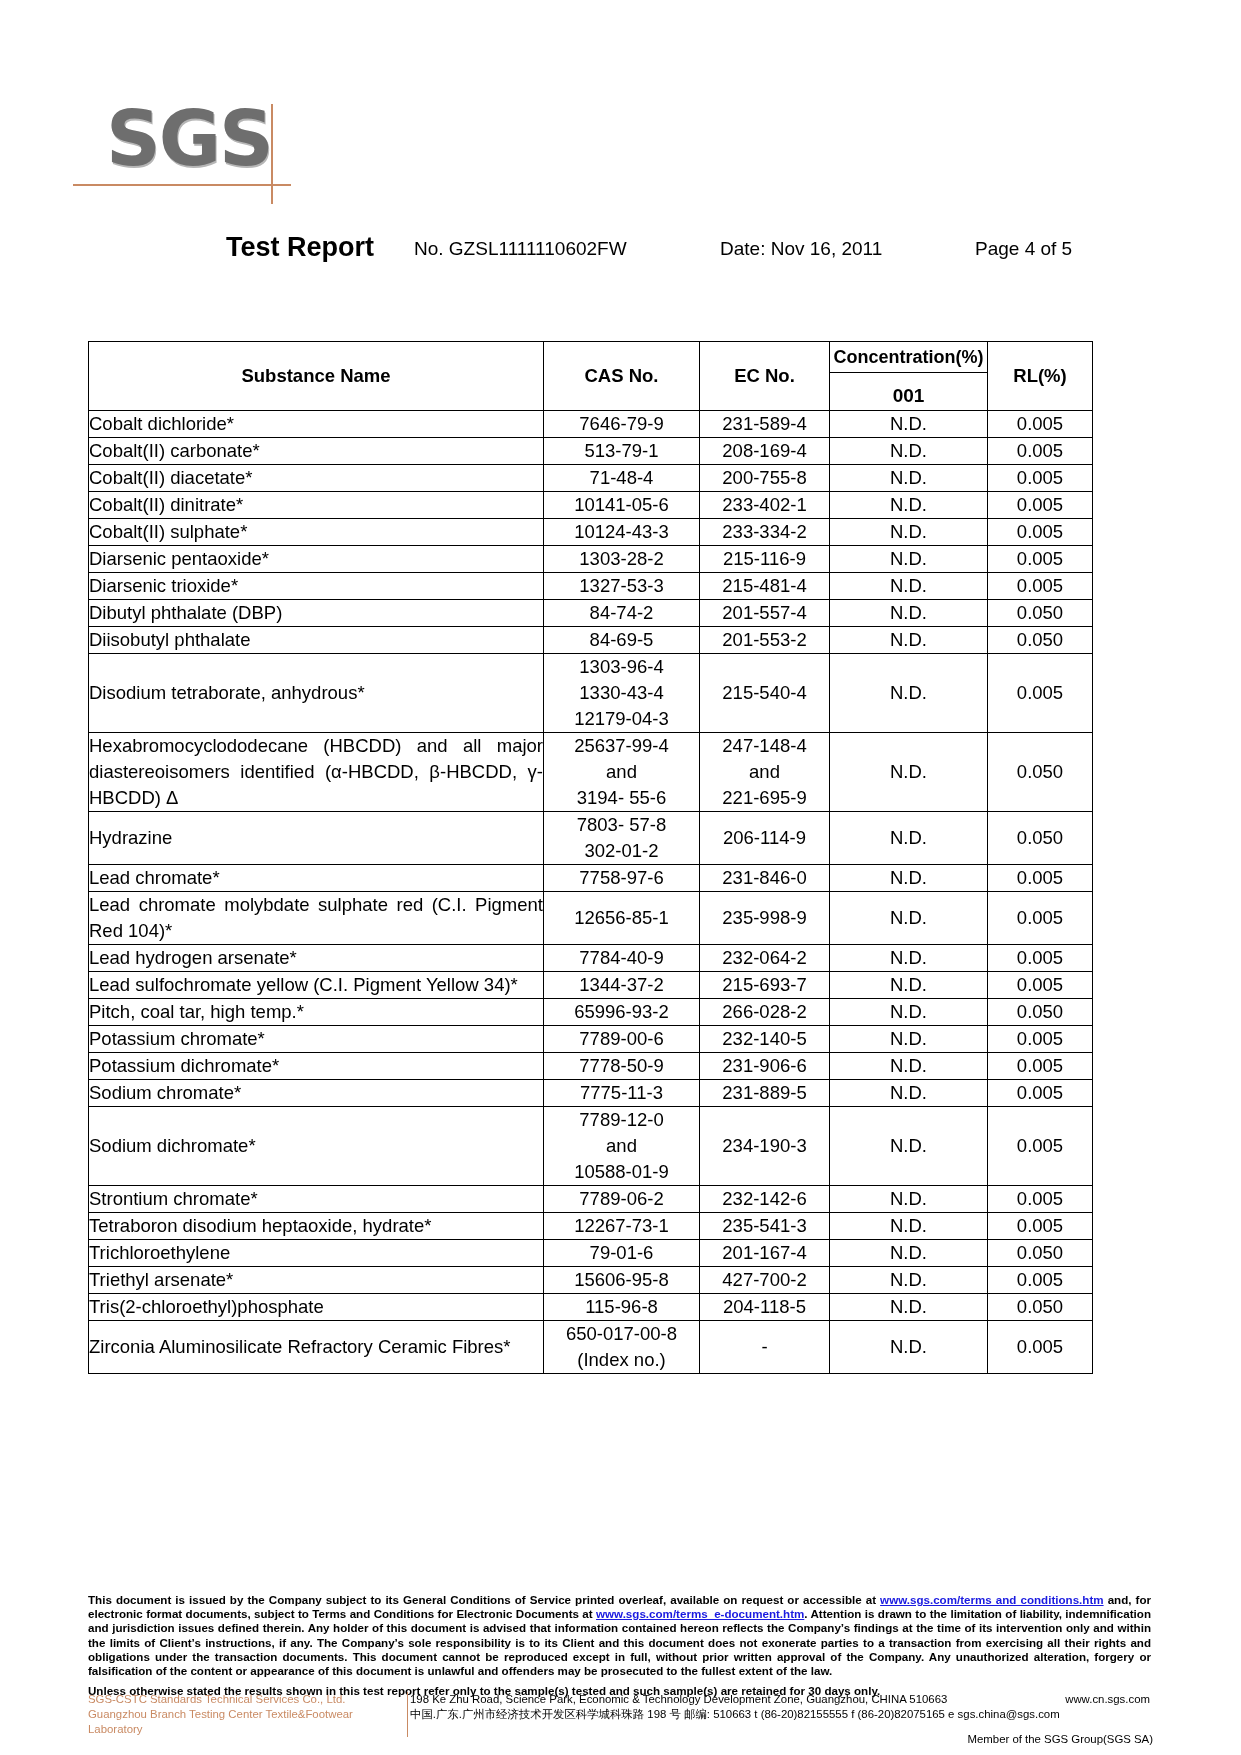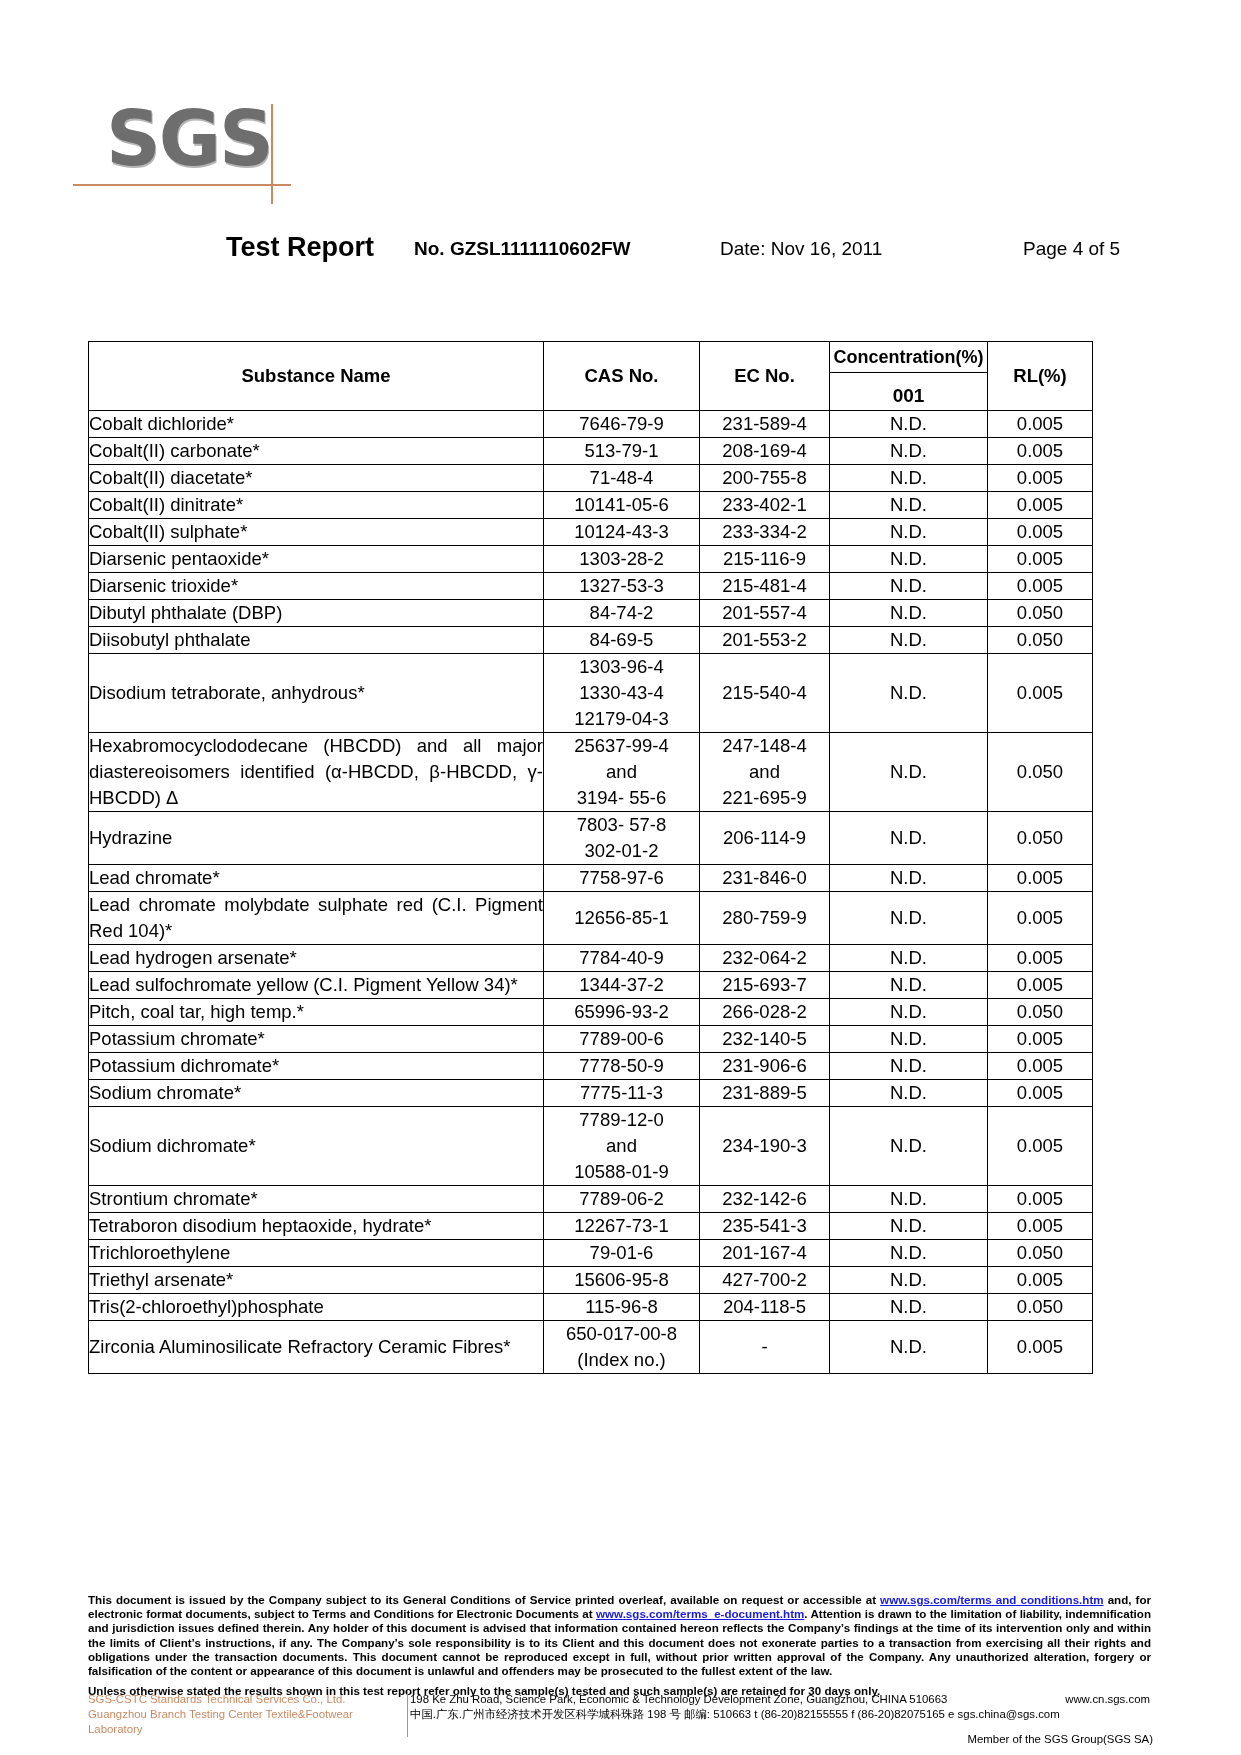--- a/index.html
+++ b/index.html
@@ -72,34 +72,33 @@
     font-size: 27px;
     font-weight: bold;
     letter-spacing: 0px;
     margin-left: 36px;
   }
   .hdr-no {
     position: absolute;
     left: 414px;
     top: 6px;
     font-size: 19px;
-    font-weight: bold;
+    font-weight: normal;
   }
   .hdr-date {
     position: absolute;
     left: 720px;
     top: 6px;
     font-size: 19px;
   }
   .hdr-page {
     position: absolute;
     left: 975px;
     top: 6px;
     font-size: 19px;
-    margin-left: 48px;
   }
 
   
   .tbl-wrap {
     position: absolute;
     left: 88px;
     top: 341px;
     width: 1004px;
   }
   table.report {
@@ -343,21 +342,21 @@
           <tr>
             <td class="sub">Lead chromate*</td>
             <td class="cas">7758-97-6</td>
             <td class="ec">231-846-0</td>
             <td class="conc">N.D.</td>
             <td class="rl">0.005</td>
           </tr>
           <tr>
             <td class="sub just">Lead chromate molybdate sulphate red (C.I. Pigment Red 104)*</td>
             <td class="cas">12656-85-1</td>
-            <td class="ec">280-759-9</td>
+            <td class="ec">235-998-9</td>
             <td class="conc">N.D.</td>
             <td class="rl">0.005</td>
           </tr>
           <tr>
             <td class="sub">Lead hydrogen arsenate*</td>
             <td class="cas">7784-40-9</td>
             <td class="ec">232-064-2</td>
             <td class="conc">N.D.</td>
             <td class="rl">0.005</td>
           </tr>

